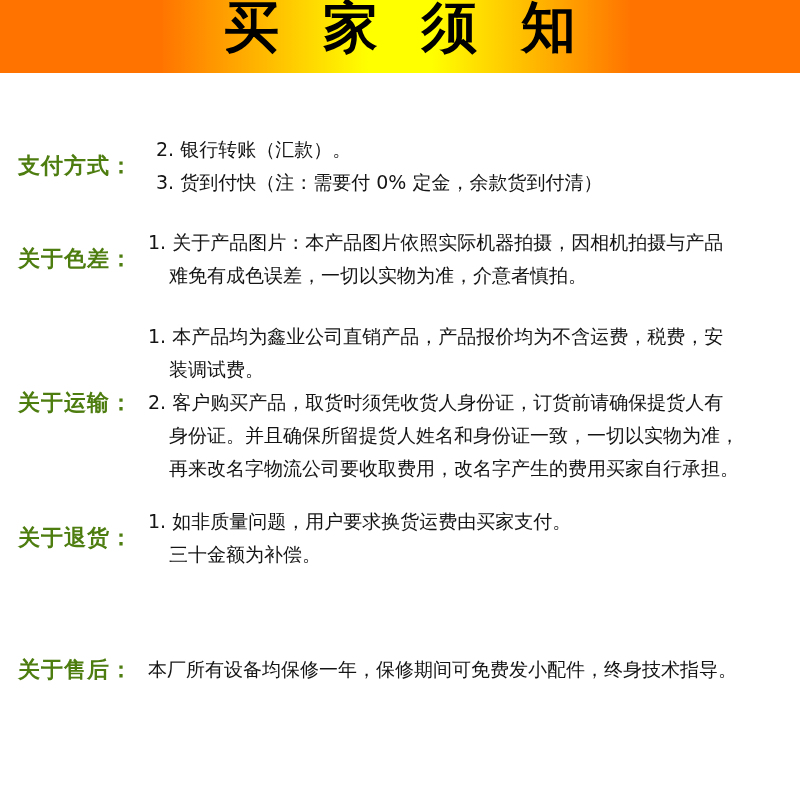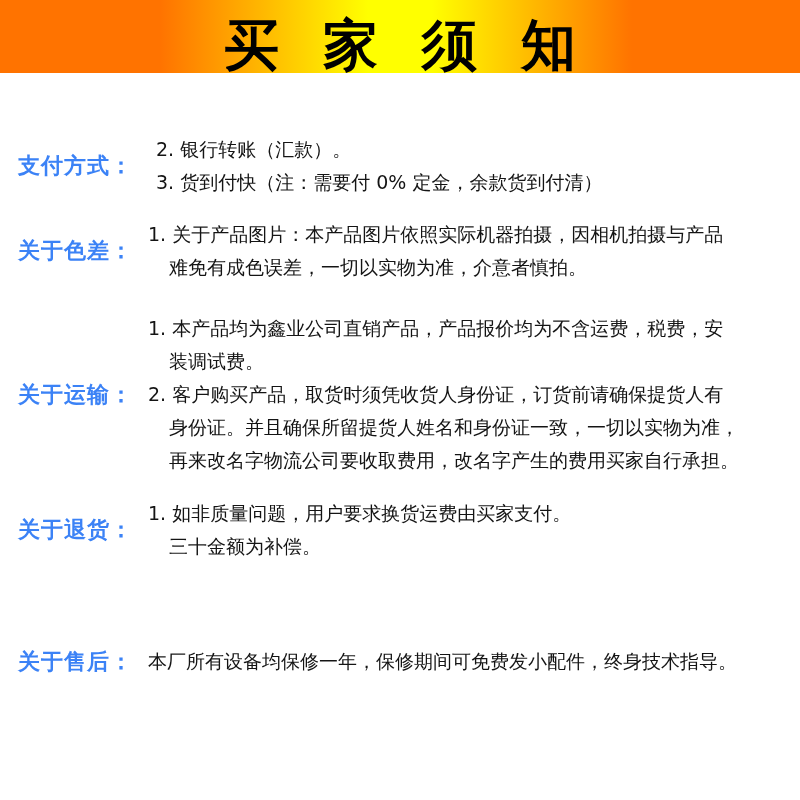--- a/index.html
+++ b/index.html
@@ -21,21 +21,21 @@
   }
   
   .banner {
     height: 73px;
     width: 100%;
     background: linear-gradient(90deg,
       #ff7300 0%, #ff7300 20%,
       #ffff00 46%, #ffff00 54%,
       #ff7300 79%, #ff7300 100%);
     display: flex;
-    align-items: flex-end;
+    align-items: flex-start;
     justify-content: center;
   }
   .banner-title {
     font-size: 55px;
     font-weight: bold;
     color: #000000;
     letter-spacing: 44px;
     padding-left: 44px; 
     white-space: nowrap;
     line-height: 1;
@@ -45,36 +45,36 @@
     display: flex;
     align-items: center;
   }
   .section-label {
     width: 148px;
     padding-left: 18px;
     box-sizing: border-box;
     flex: 0 0 148px;
     font-size: 22px;
     font-weight: bold;
-    color: #3b82f6;
+    color: #4d7c0f;
     white-space: nowrap;
     letter-spacing: 1px;
   }
   .section-body {
     flex: 1;
     font-size: 19px;
     line-height: 33px;
     color: #141414;
     white-space: nowrap;
   }
   .line { white-space: nowrap; }
   .line.cont { padding-left: 21px; }  
   .sec-payment   { margin-top: 60px; }
   .sec-payment .section-body { padding-left: 8px; }
-  .sec-color     { margin-top: 19px; }
+  .sec-color     { margin-top: 27px; }
   .sec-shipping  { margin-top: 28px; }
   .sec-returns   { margin-top: 20px; }
   .sec-aftersale { margin-top: 82px; }
 </style>
 </head>
 <body>
 
 <div class="page">
 
   <div class="banner">

